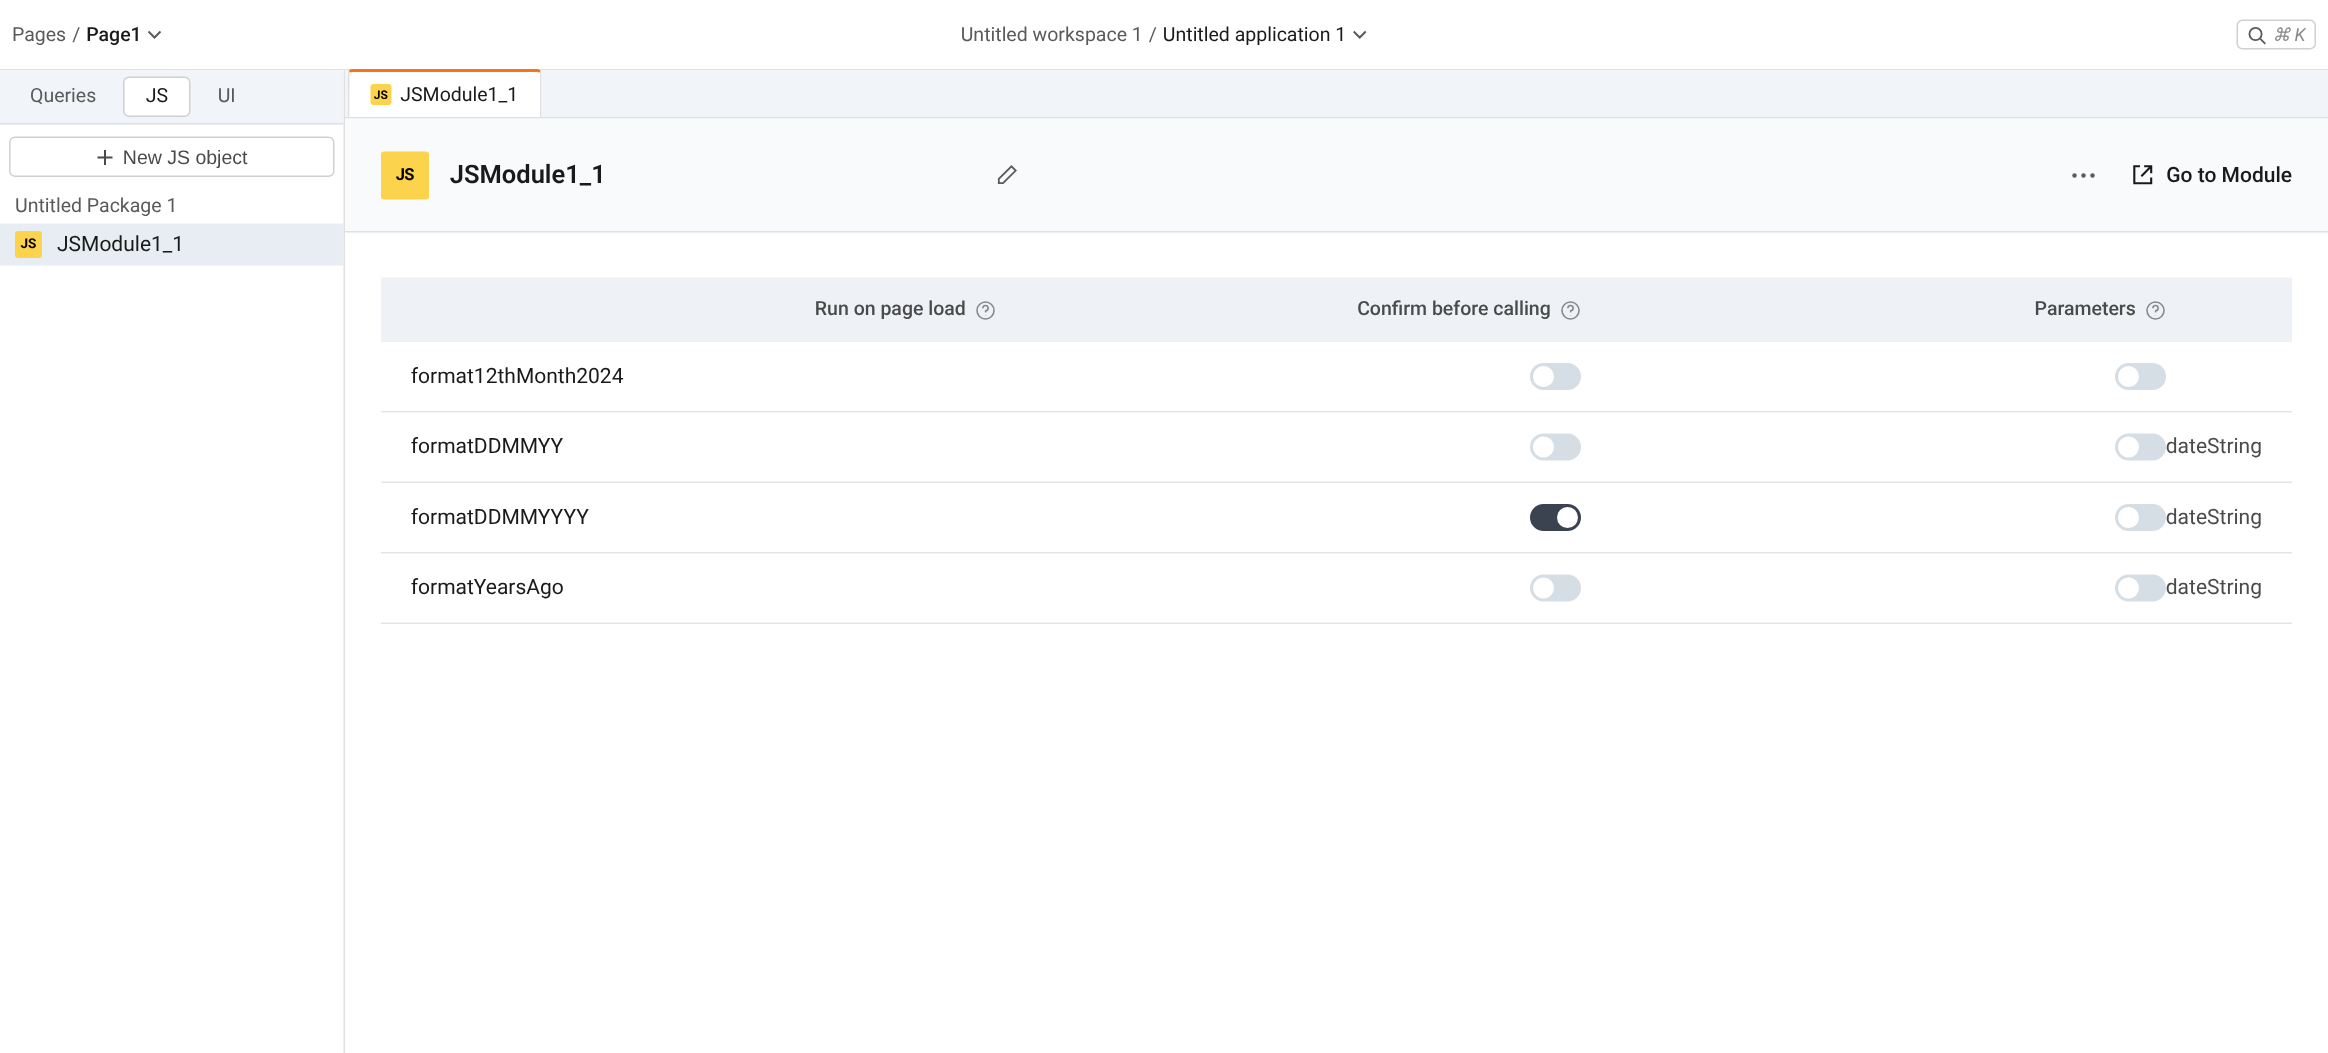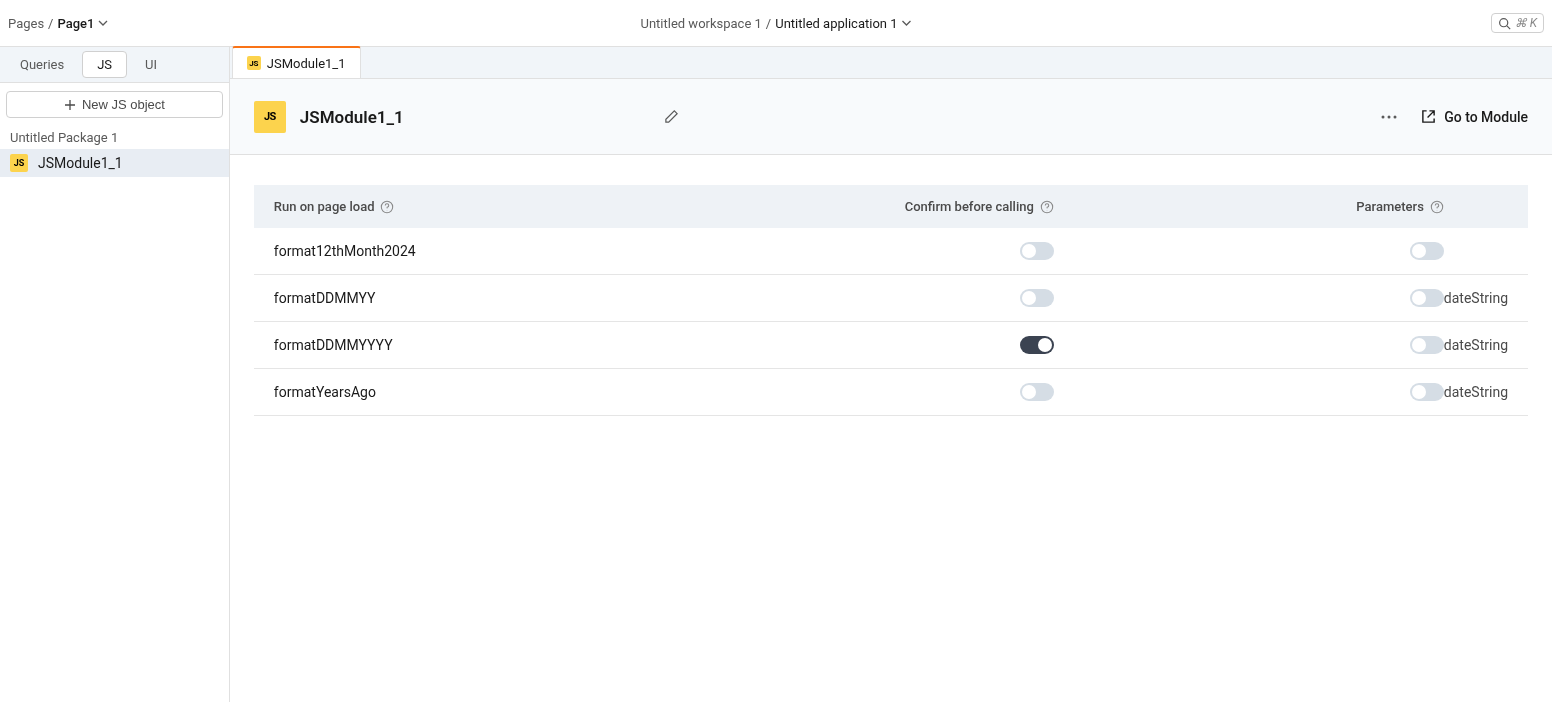--- a/index.html
+++ b/index.html
@@ -42,21 +42,21 @@
   .icon-btn { padding: 6px; cursor: pointer; color: #5a5a5a; display: flex; align-items: center; }
   .header-right { display: flex; align-items: center; gap: 18px; }
   .goto-btn { display: flex; align-items: center; gap: 8px; font-size: 14px; font-weight: 500; cursor: pointer; }
   
   .content { padding: 30px 24px; }
   .section-title { font-size: 17px; font-weight: 600; margin-bottom: 18px; }
   
   .fn-table { width: 100%; }
   .fn-head { display: grid; grid-template-columns: 390px 390px 390px 1fr; background: #eef2f6; padding: 14px 20px; font-size: 13px; font-weight: 500; color: #4a4a4a; }
   .fn-head .col { display: flex; align-items: center; gap: 6px; }
-  .col-run { justify-content: flex-start; }
+  .col-run { justify-content: flex-end; }
   .col-confirm { justify-content: flex-end; }
   .col-params { justify-content: flex-end; }
   .fn-row { display: grid; grid-template-columns: 390px 390px 390px 1fr; padding: 14px 20px; border-bottom: 1px solid #e5e5e5; align-items: center; font-size: 14px; }
   .fn-row .col-run, .fn-row .col-confirm { display: flex; justify-content: flex-end; }
   .fn-row .col-params { text-align: left; color: #4a4a4a; }
   
   .toggle { width: 34px; height: 18px; border-radius: 9px; position: relative; cursor: pointer; background: #d5dde5; }
   .toggle .knob { width: 14px; height: 14px; border-radius: 50%; background: #fff; position: absolute; top: 2px; left: 2px; transition: left .15s; }
   .toggle.on { background: #3b4351; }
   .toggle.on .knob { left: 18px; }

